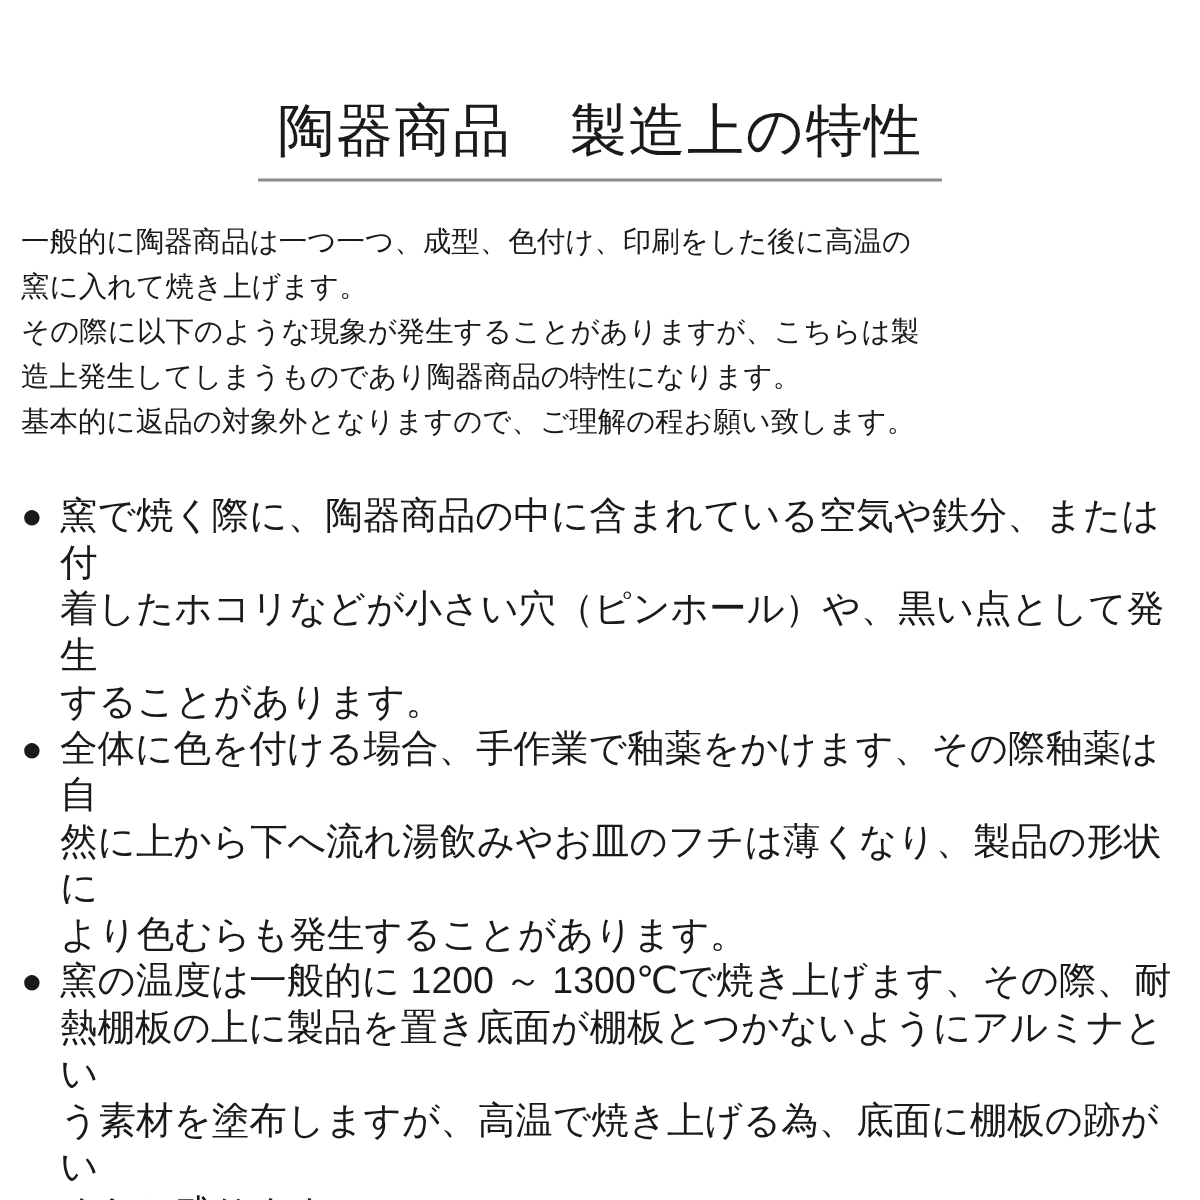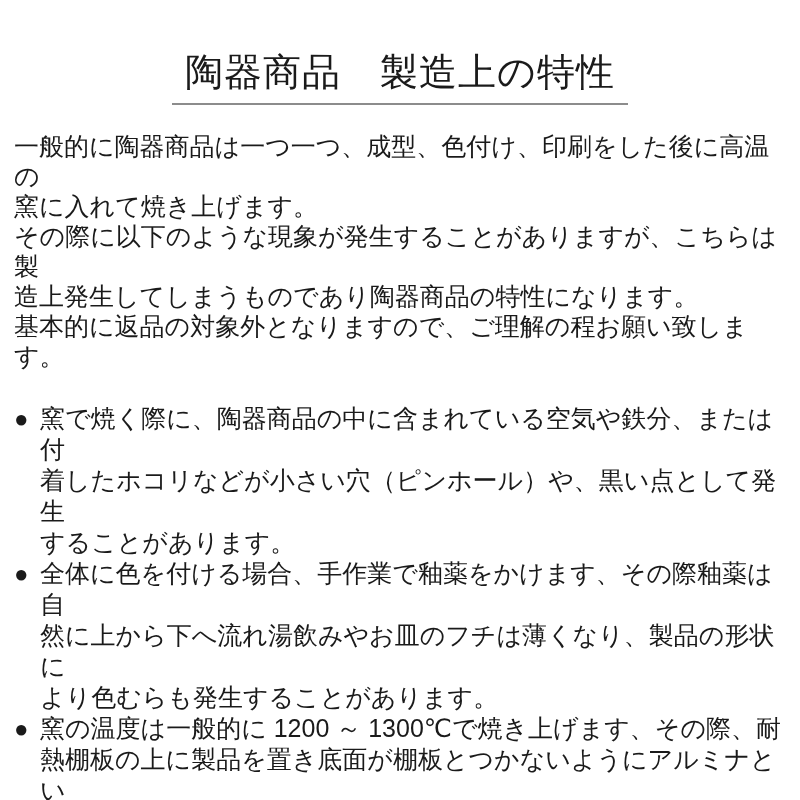--- a/index.html
+++ b/index.html
@@ -16,38 +16,39 @@
   }
   .page {
     box-sizing: border-box;
     width: 800px;
     height: 800px;
     padding: 0 14px;
   }
   .title-wrap {
     padding-top: 50px;
     text-align: center;
+    margin-top: 16px;
   }
   .page-title {
     margin: 0;
     font-size: 38px;
     font-weight: 400;
     letter-spacing: 1px;
     line-height: 1.2;
     color: #1a1a1a;
   }
   .title-underline {
     width: 456px;
     height: 2px;
     background: #8c8c8c;
     margin: 7px auto 0 auto;
   }
   .intro {
     margin-top: 26px;
-    font-size: 25px;
+    font-size: 19px;
     line-height: 30px;
     white-space: pre-line;
   }
   .notes {
     margin-top: 32px;
   }
   .note {
     display: flex;
     align-items: flex-start;
     font-size: 25px;

